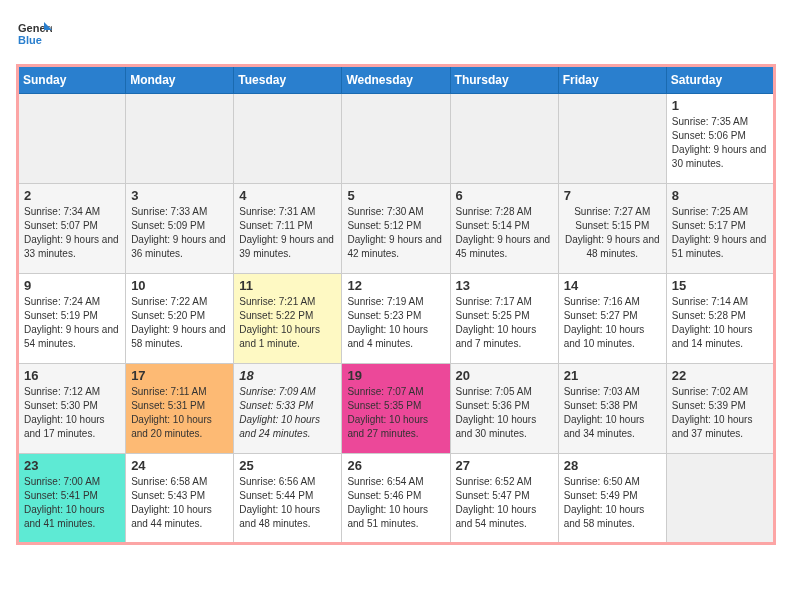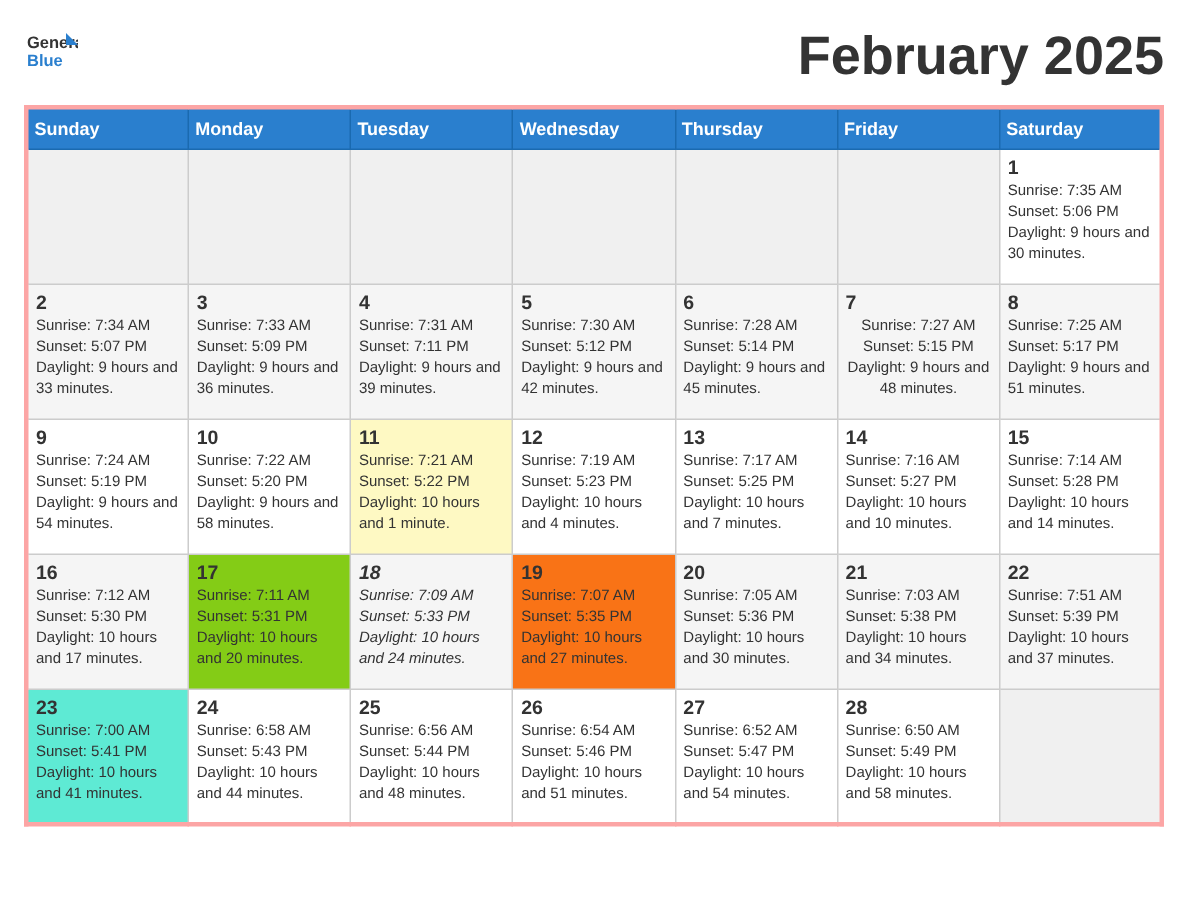--- a/index.html
+++ b/index.html
@@ -88,21 +88,20 @@
       <svg width="36" height="36" viewBox="0 0 36 36">
         <rect x="0" y="0" width="36" height="36" fill="white"></rect>
 
         <text x="2" y="16" font-size="11" font-weight="bold" fill="#333" font-family="Arial">General</text>
         <polygon points="28,6 36,14 28,14" fill="#2a7fce"></polygon>
         <text x="2" y="28" font-size="11" font-weight="bold" fill="#2a7fce" font-family="Arial">Blue</text>
       </svg>
     </div>
   </div>
   <div class="title-block">
-    <div class="month-title">February 2025</div>
   </div>
 </div>
 
 <table class="calendar">
   <thead>
     <tr>
     <th>Sunday</th>
         <th>Monday</th>
         <th>Tuesday</th>
         <th>Wednesday</th>
@@ -214,53 +213,53 @@
 Daylight: 10 hours and 14 minutes.</div>
         </td>
       </tr>
       <tr>
         <td style="background: rgb(245, 245, 245);">
           <span class="day-num">16</span>
           <div class="day-info" style="white-space: pre-line;">Sunrise: 7:12 AM
 Sunset: 5:30 PM
 Daylight: 10 hours and 17 minutes.</div>
         </td>
-        <td style="background: #84cc16;">
+        <td style="background: #fdba74;">
           <span class="day-num">17</span>
           <div class="day-info" style="white-space: pre-line;">Sunrise: 7:11 AM
 Sunset: 5:31 PM
 Daylight: 10 hours and 20 minutes.</div>
         </td>
         <td style="background: rgb(245, 245, 245); font-style: italic;">
           <span class="day-num">18</span>
           <div class="day-info" style="white-space: pre-line;">Sunrise: 7:09 AM
 Sunset: 5:33 PM
 Daylight: 10 hours and 24 minutes.</div>
         </td>
-        <td style="background: #f97316;">
+        <td style="background: #ec4899;">
           <span class="day-num">19</span>
           <div class="day-info" style="white-space: pre-line;">Sunrise: 7:07 AM
 Sunset: 5:35 PM
 Daylight: 10 hours and 27 minutes.</div>
         </td>
         <td style="background: rgb(245, 245, 245);">
           <span class="day-num">20</span>
           <div class="day-info" style="white-space: pre-line;">Sunrise: 7:05 AM
 Sunset: 5:36 PM
 Daylight: 10 hours and 30 minutes.</div>
         </td>
         <td style="background: rgb(245, 245, 245);">
           <span class="day-num">21</span>
           <div class="day-info" style="white-space: pre-line;">Sunrise: 7:03 AM
 Sunset: 5:38 PM
 Daylight: 10 hours and 34 minutes.</div>
         </td>
         <td style="background: rgb(245, 245, 245);">
           <span class="day-num">22</span>
-          <div class="day-info" style="white-space: pre-line;">Sunrise: 7:51 AM
+          <div class="day-info" style="white-space: pre-line;">Sunrise: 7:02 AM
 Sunset: 5:39 PM
 Daylight: 10 hours and 37 minutes.</div>
         </td>
       </tr>
       <tr>
         <td style="background: #5eead4;">
           <span class="day-num">23</span>
           <div class="day-info" style="white-space: pre-line;">Sunrise: 7:00 AM
 Sunset: 5:41 PM
 Daylight: 10 hours and 41 minutes.</div>

